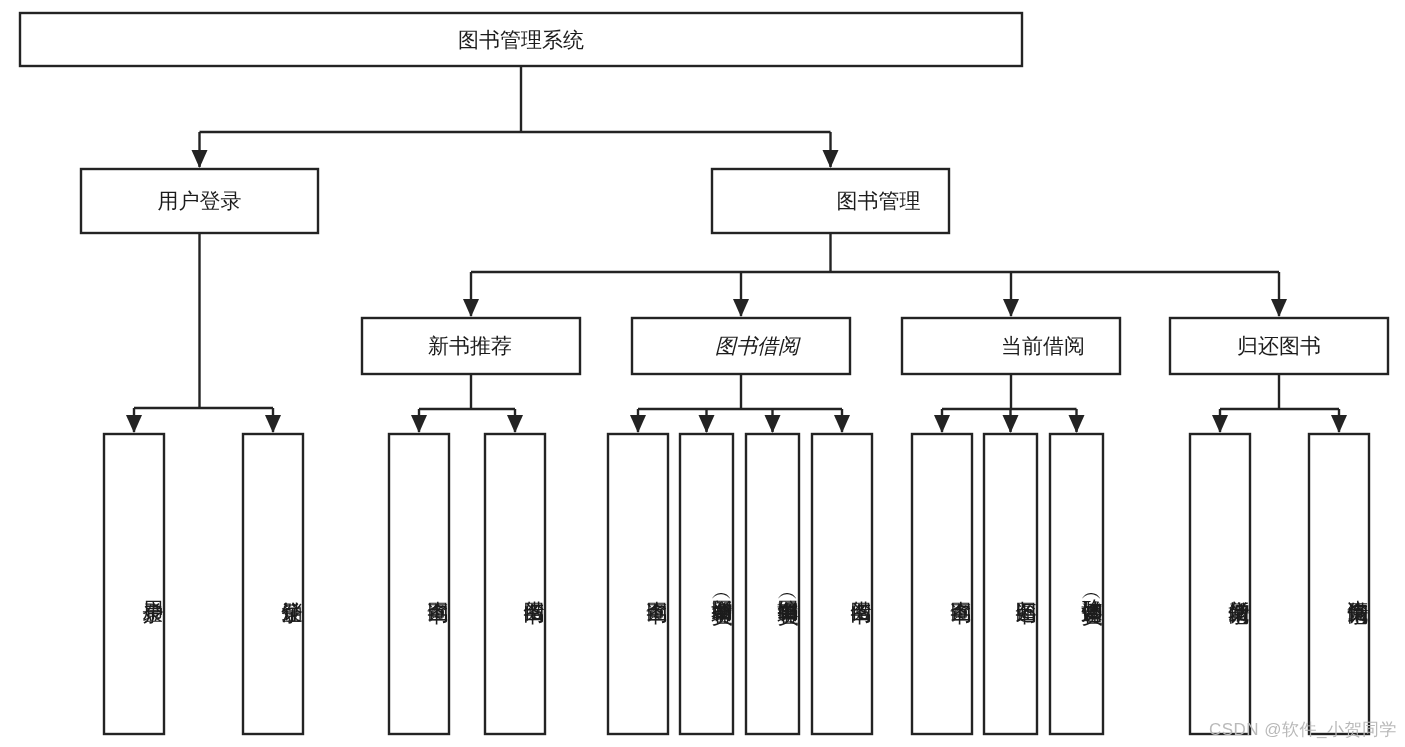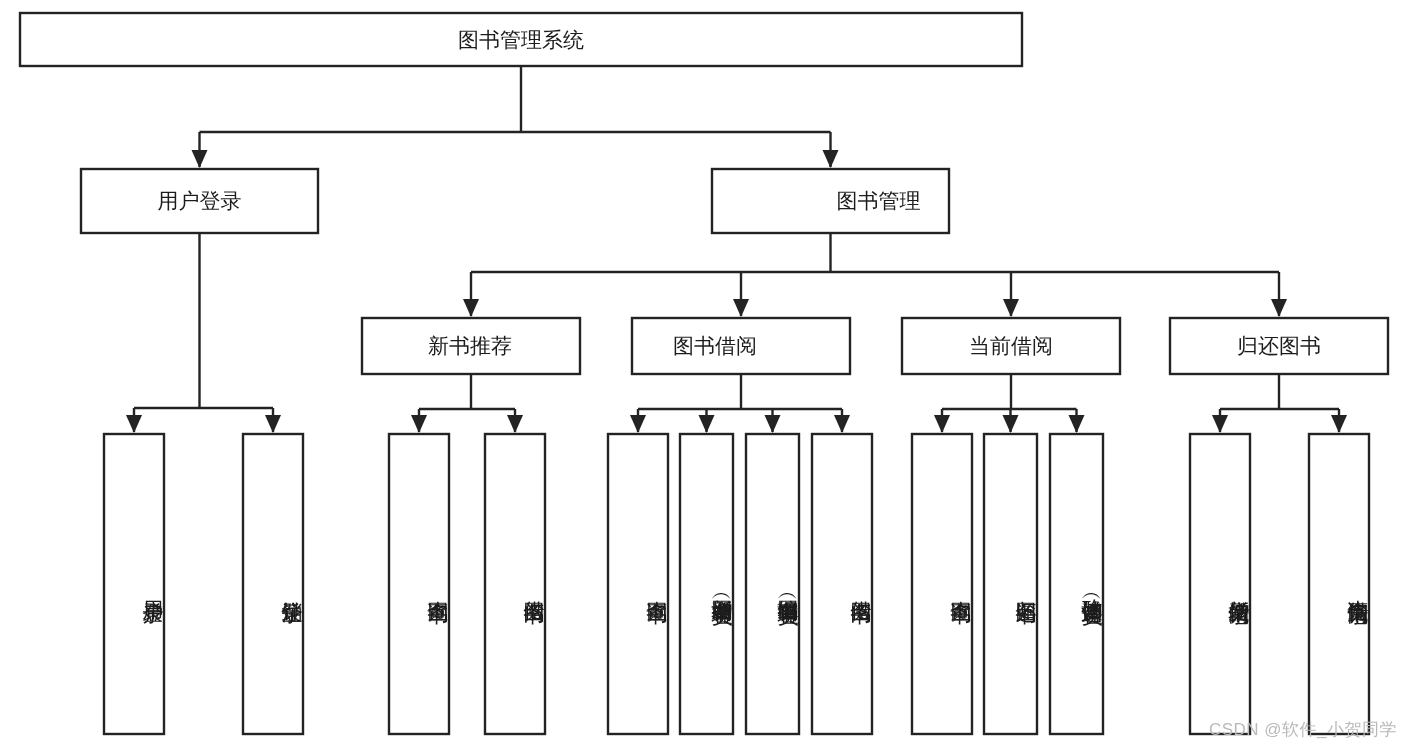--- a/index.html
+++ b/index.html
@@ -162,22 +162,22 @@
         <rect x="1190" y="434" width="60" height="300" class="node-box"></rect>
         <rect x="1309" y="434" width="60" height="300" class="node-box"></rect>
       </g>
   </svg>
 
   <div id="label-layer">
       <div class="horiz-text-wrap" style="left: 20px; top: 13px; width: 1002px; height: 53px;">图书管理系统</div>
       <div class="horiz-text-wrap" style="left: 81px; top: 169px; width: 237px; height: 64px;">用户登录</div>
       <div class="horiz-text-wrap" style="left: 712px; top: 169px; width: 237px; height: 64px; margin-left: 48px;">图书管理</div>
       <div class="horiz-text-wrap" style="left: 362px; top: 318px; width: 216px; height: 56px;">新书推荐</div>
-      <div class="horiz-text-wrap" style="left: 606px; top: 318px; width: 218px; height: 56px;">图书借阅</div>
-      <div class="horiz-text-wrap" style="left: 902px; top: 318px; width: 218px; height: 56px;">当前借阅</div>
+      <div class="horiz-text-wrap" style="left: 648px; top: 318px; width: 218px; height: 56px; font-style: italic;">图书借阅</div>
+      <div class="horiz-text-wrap" style="left: 902px; top: 318px; width: 218px; height: 56px; padding-left: 32px;">当前借阅</div>
       <div class="horiz-text-wrap" style="left: 1170px; top: 318px; width: 218px; height: 56px;">归还图书</div>
       <div class="vert-text-wrap" style="left: 104px; width: 60px; top: 538px; height: 96px;">用户登录</div>
       <div class="vert-text-wrap" style="left: 243px; width: 60px; top: 538px; height: 96px;">注销登录</div>
       <div class="vert-text-wrap" style="left: 389px; width: 60px; top: 538px; height: 96px;">查询图书</div>
       <div class="vert-text-wrap" style="left: 485px; width: 60px; top: 538px; height: 96px;">借阅图书</div>
       <div class="vert-text-wrap" style="left: 608px; width: 60px; top: 538px; height: 96px;">查询图书</div>
       <div class="vert-text-wrap" style="left: 680px; width: 53px; top: 480.5px; height: 211px;">新增图书（管理员）</div>
       <div class="vert-text-wrap" style="left: 746px; width: 53px; top: 480.5px; height: 211px;">编辑图书（管理员）</div>
       <div class="vert-text-wrap" style="left: 812px; width: 60px; top: 538px; height: 96px;">借阅图书</div>
       <div class="vert-text-wrap" style="left: 912px; width: 60px; top: 538px; height: 96px;">查询图书</div>

